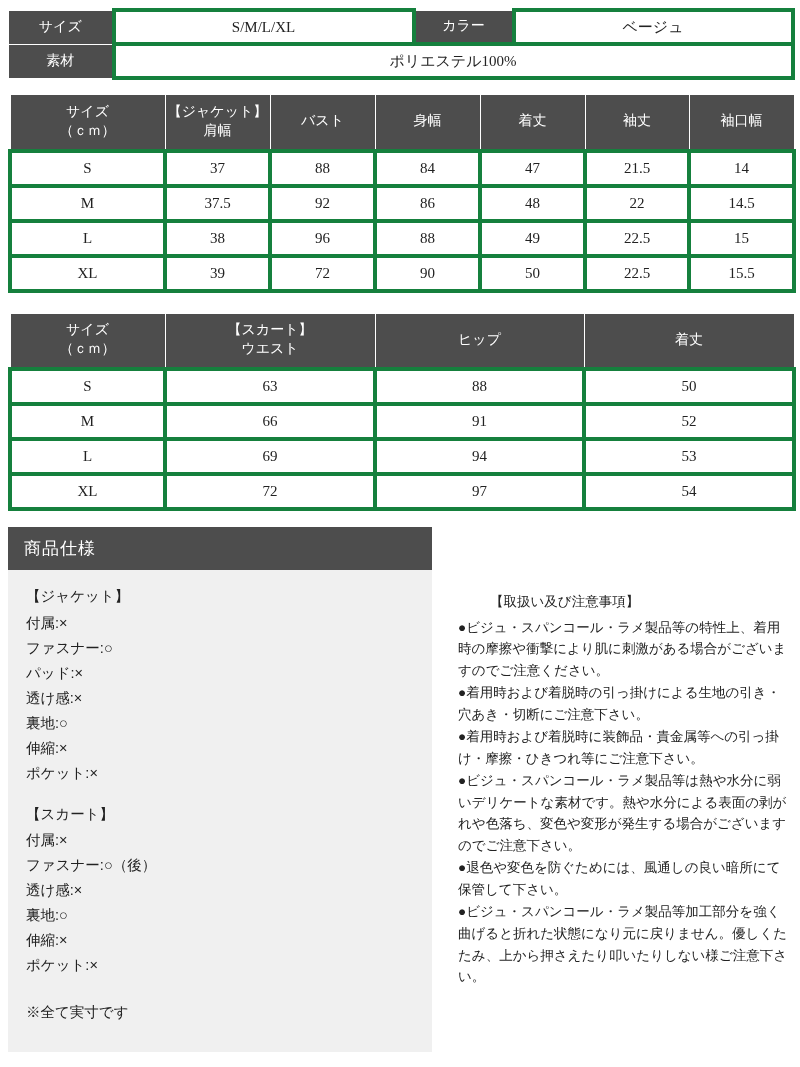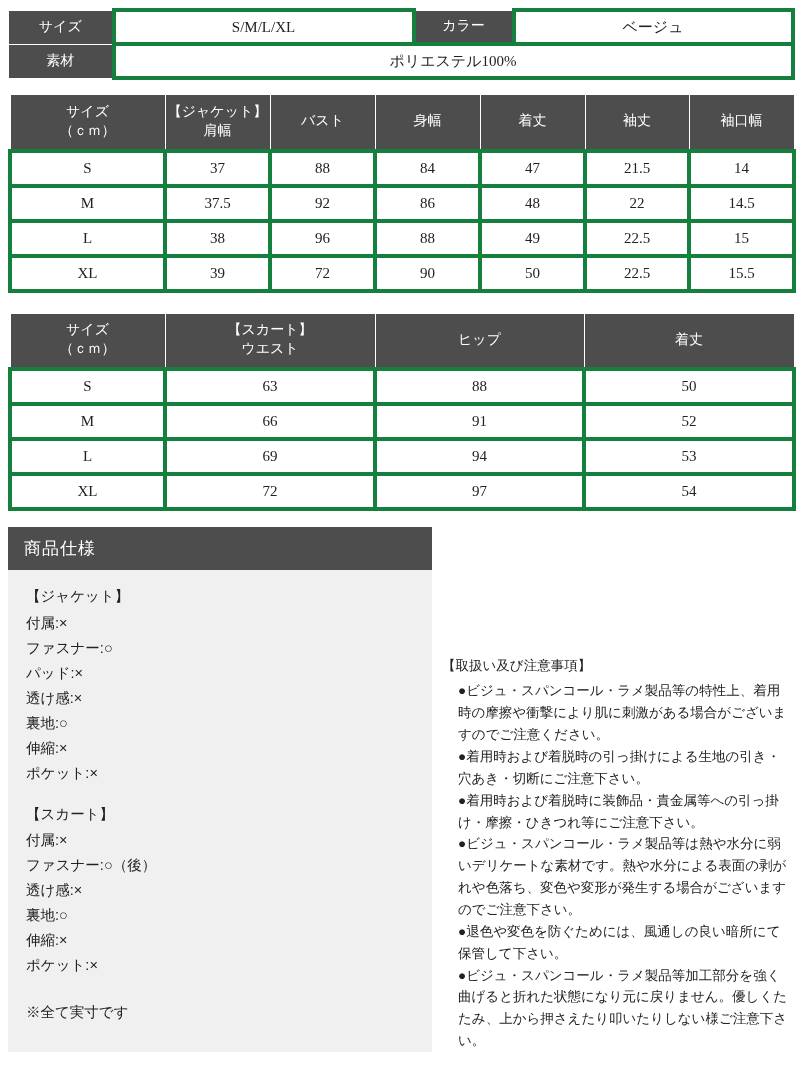--- a/index.html
+++ b/index.html
@@ -52,21 +52,21 @@
   
   .meas td { height: 35px; }
   .meas .hdr-tall { height: 56px; line-height: 1.35; }
 
   
   .bottom {
     display: flex;
     width: 784px;
     gap: 10px;
     margin-top: 16px;
-    align-items: flex-end;
+    align-items: center;
   }
   .spec-col {
     width: 424px;
     background: #f0f0f0;
     min-height: 525px;
     padding-bottom: 20px;
   }
   .spec-title-bar {
     background: #4d4d4d;
     color: #ffffff;
@@ -88,20 +88,21 @@
   .note-foot { margin-top: 22px; }
 
   .care-col {
     width: 350px;
     font-size: 13.5px;
     line-height: 1.62;
   }
   .care-title {
     margin-bottom: 4px;
     font-size: 13.5px;
+    margin-left: 48px;
   }
   .care-item {
     margin: 0 0 0 16px;
     text-indent: 0;
     padding-left: 0;
     font-family: Liberation Serif, serif;
   }
 </style>
 </head>
 <body>

